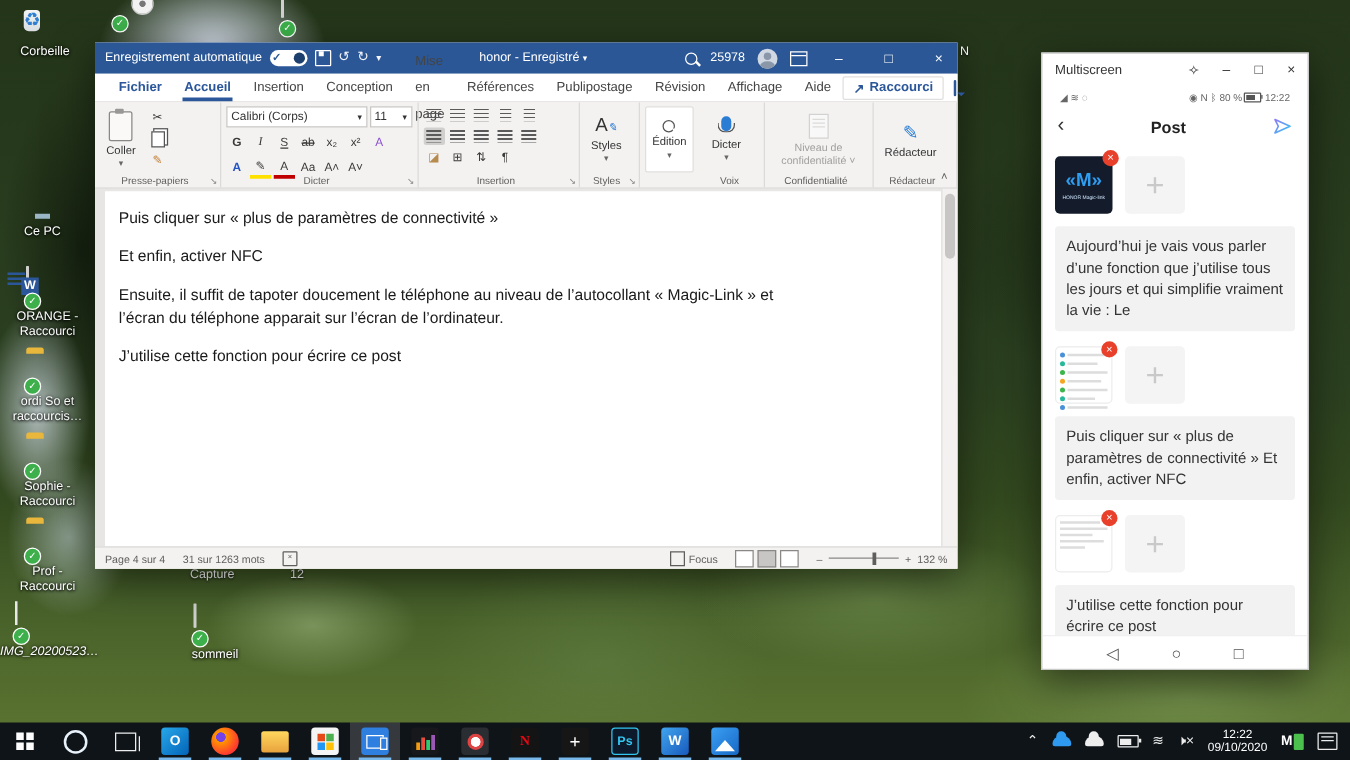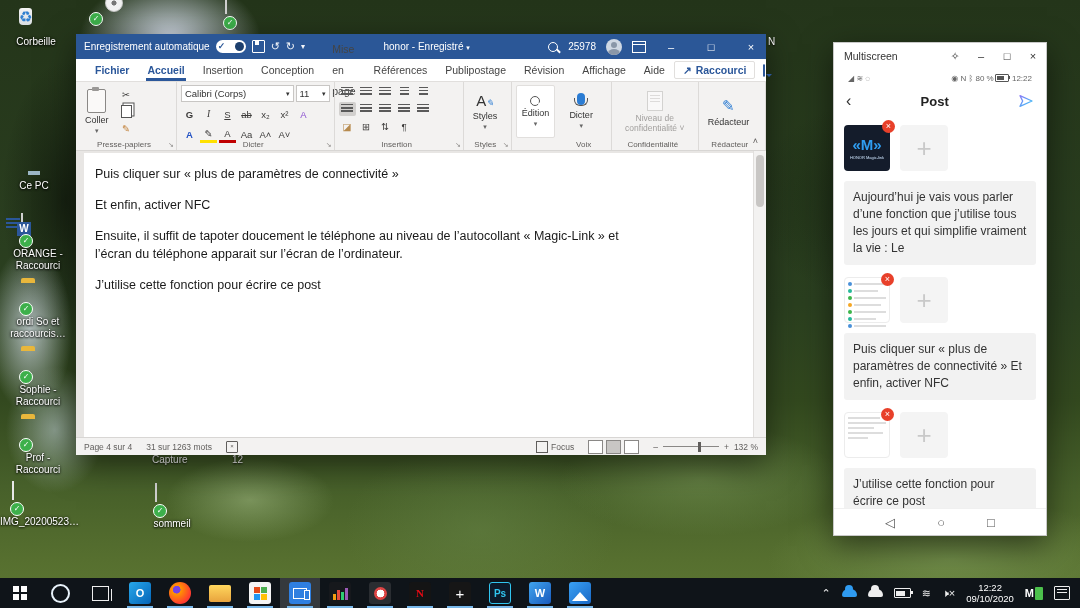--- a/index.html
+++ b/index.html
@@ -218,21 +218,21 @@
   <div class="dicon" style="left:6px;top:350px;">
     <span class="ig"><span class="folder"></span><span class="chk">✓</span></span>
     <span class="lbl">Sophie - Raccourci</span>
   </div>
   <div class="dicon" style="left:6px;top:418px;">
     <span class="ig"><span class="folder"></span><span class="chk">✓</span></span>
     <span class="lbl">Prof - Raccourci</span>
   </div>
   <div class="dicon" style="left:0px;top:482px;width:72px;">
     <span class="ig" style="width:48px;"><span class="photo-thumb"></span><span class="chk">✓</span></span>
-    <span class="lbl" style="max-width:72px;">IMG_20200523…</span>
+    <span class="lbl" style="max-width:72px;font-style:italic;">IMG_20200523…</span>
   </div>
   <div class="dicon" style="left:140px;top:484px;">
     <span class="ig"><span class="imgfile"></span><span class="chk">✓</span></span>
     <span class="lbl">sommeil</span>
   </div>
   <span class="floating-lbl" style="left:152px;top:454px;">Capture</span>
   <span class="floating-lbl" style="left:232px;top:454px;">12</span>
 
   <div class="win word">
     <div class="w-title">

